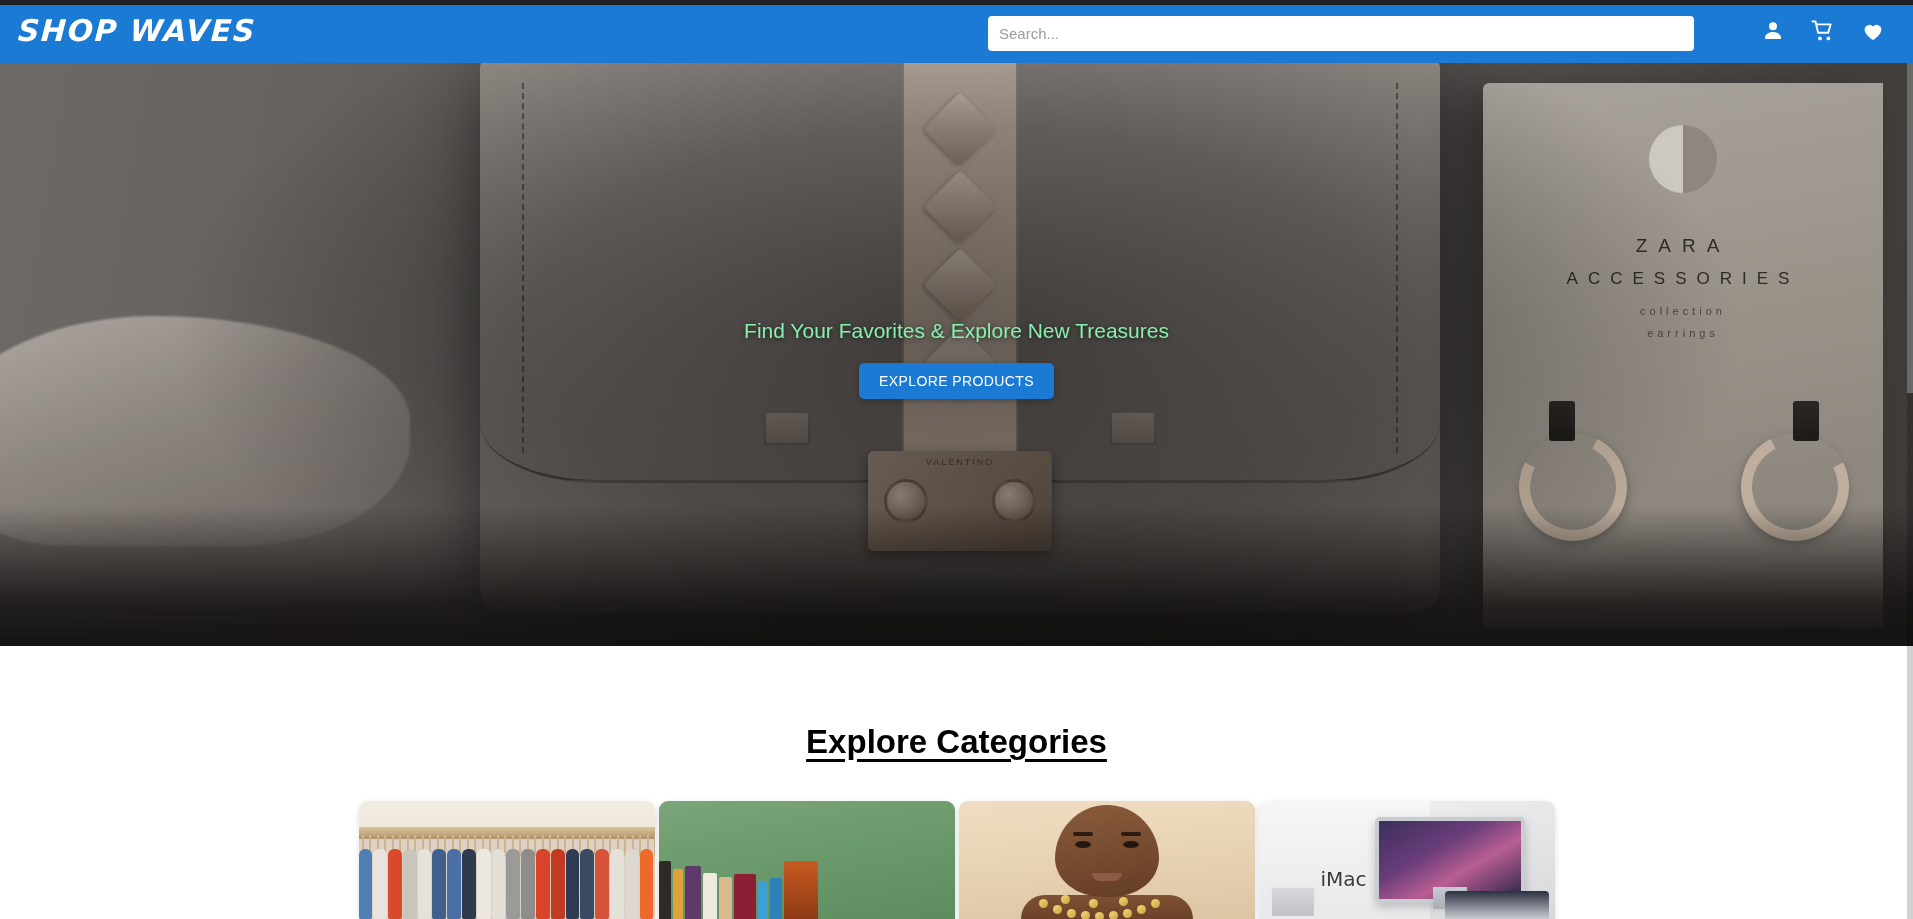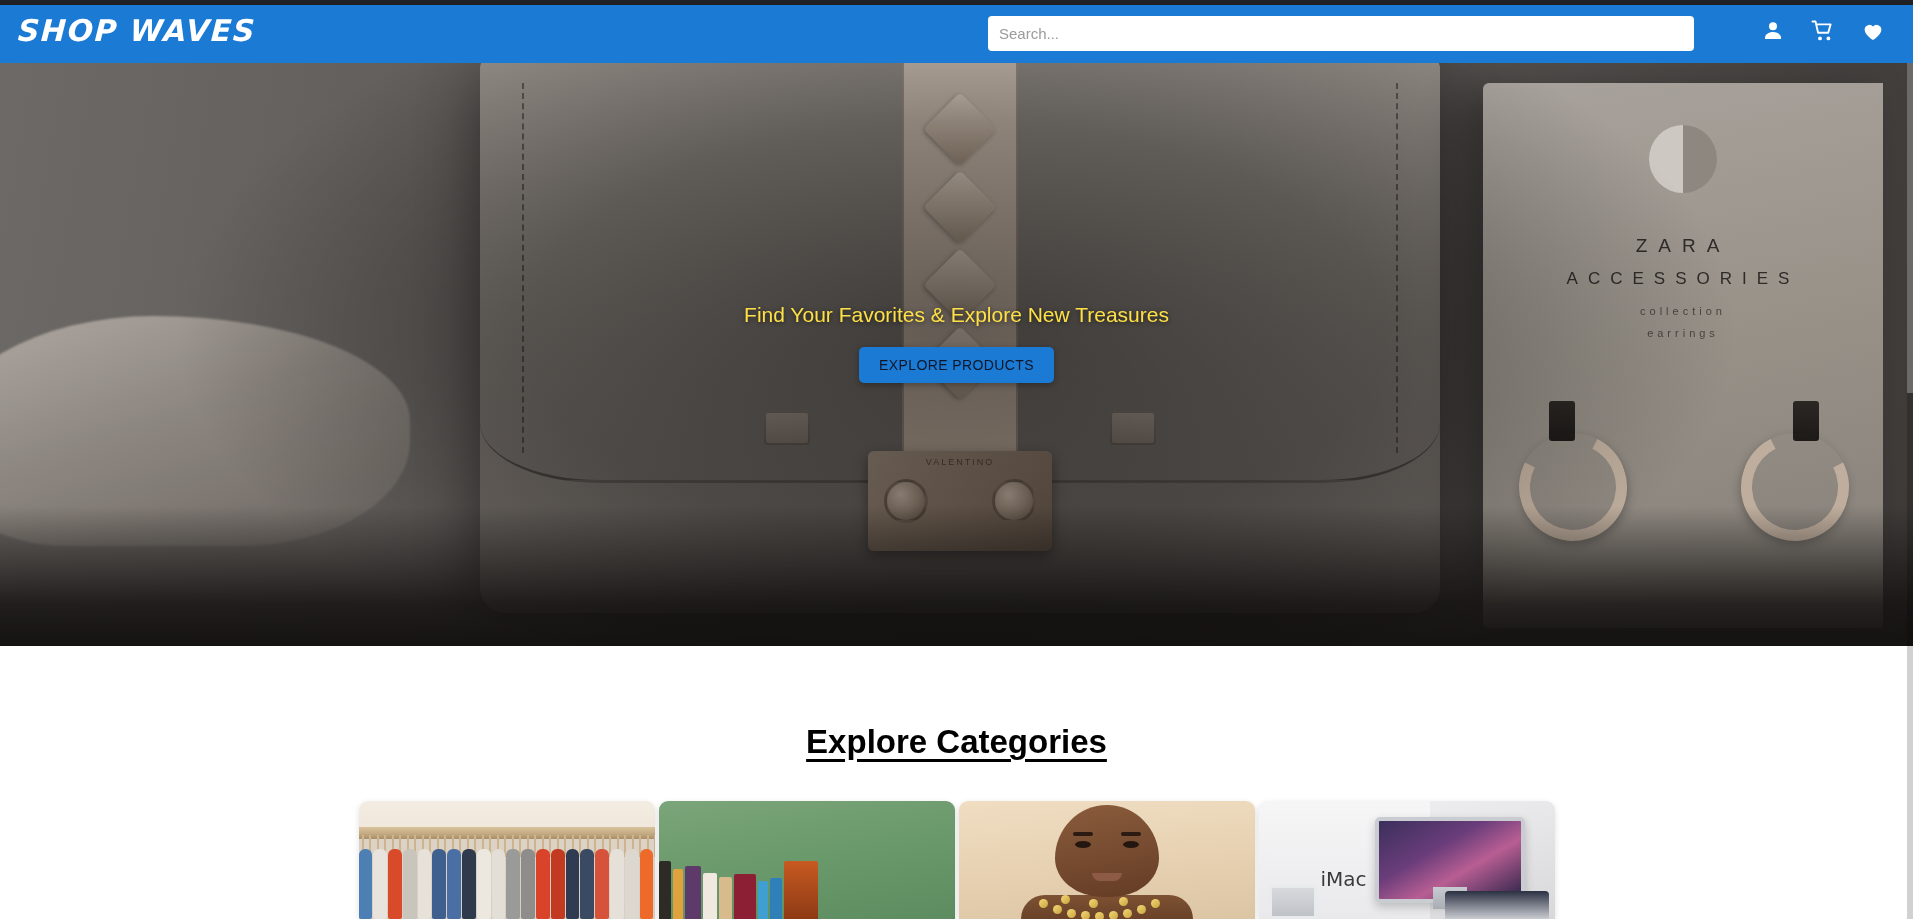--- a/index.html
+++ b/index.html
@@ -263,30 +263,30 @@
   }
   .hero-title {
     font-size: 53px;
     font-weight: normal;
     color: #ffffff;
     text-shadow: 0 2px 7px rgba(0,0,0,.55);
     line-height: 1.1;
     white-space: nowrap;
   }
   .hero-sub {
-    margin-top: 24px;
+    margin-top: 40px;
     font-size: 21px;
-    color: #fde047;
+    color: #86efac;
     text-shadow: 0 1px 5px rgba(0,0,0,.6);
     white-space: nowrap;
   }
   .hero-btn {
     margin-top: 20px;
     background: #1b7ad4;
-    color: #0f172a;
+    color: #ffffff;
     border: none;
     border-radius: 5px;
     padding: 10px 20px;
     font-family: "Liberation Sans", sans-serif;
     font-size: 14px;
     letter-spacing: .4px;
     cursor: pointer;
     box-shadow: 0 2px 6px rgba(0,0,0,.3);
   }
 

